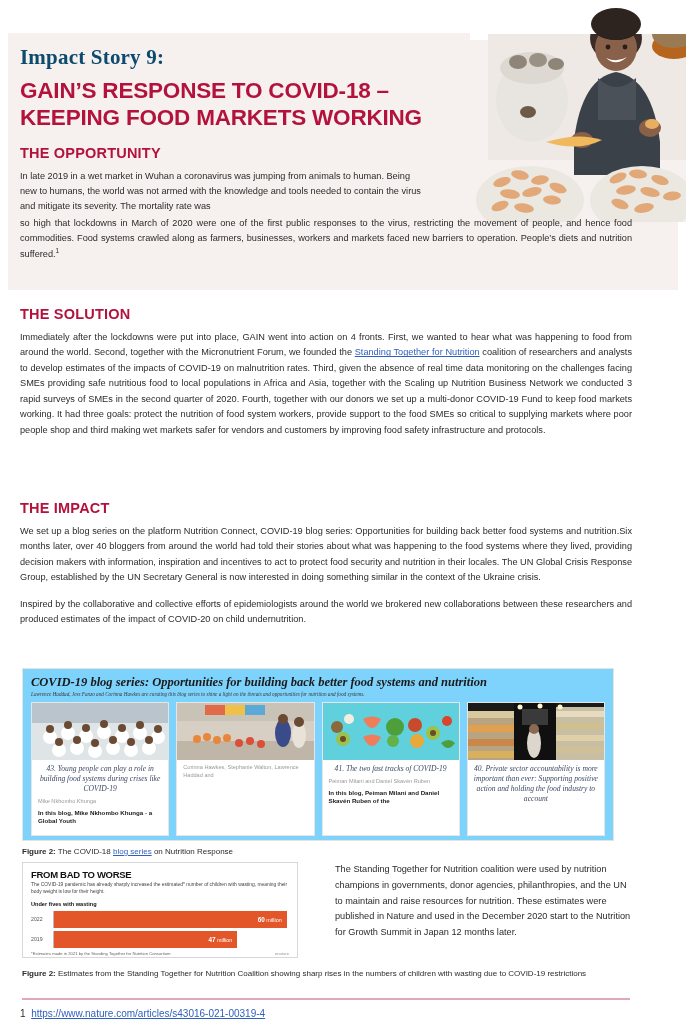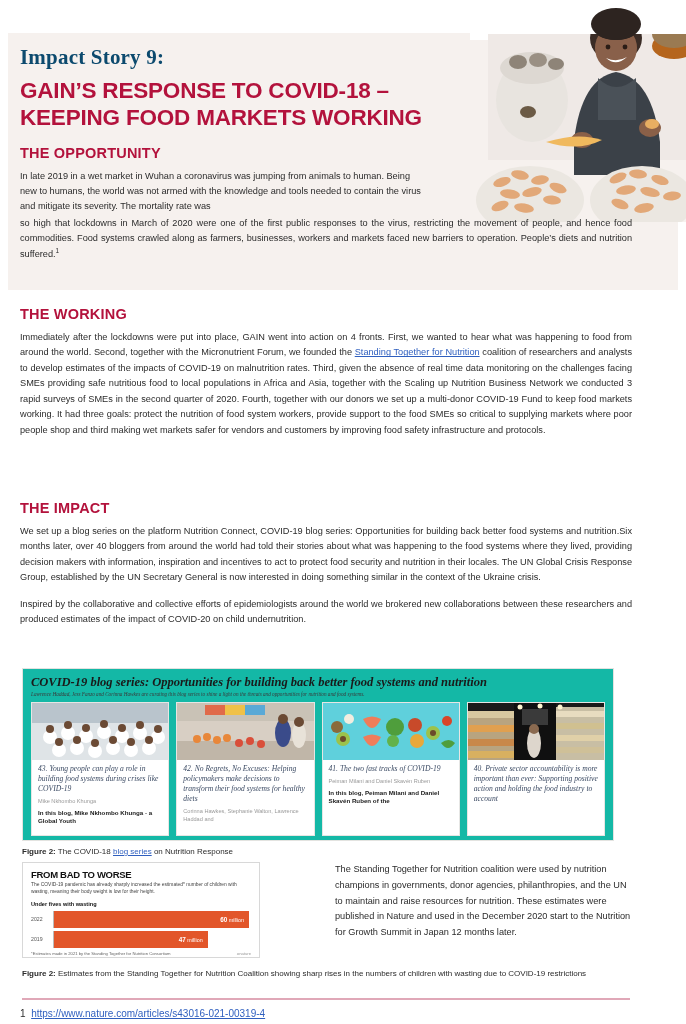--- a/index.html
+++ b/index.html
@@ -71,21 +71,21 @@
     line-height:1.68;
     text-align:justify;
     color:#2b2b2b;
     margin:0 0 9px 0;
   }
   a.link{color:#2f5fbf;text-decoration:underline;}
 
   
   .blog-figure{
     position:absolute;left:22px;top:668px;width:592px;height:173px;
-    background:#14b8a6;
+    background:#7dd3fc;
     border:1px solid #e3e3e0;
     box-sizing:border-box;
   }
   .blog-title{
     font-family:"Liberation Serif", serif;
     font-style:italic;font-weight:bold;
     font-size:12.5px;color:#1a1a1a;
     margin:6px 0 1px 8px;
   }
   .blog-sub{
@@ -100,36 +100,37 @@
     box-sizing:border-box;overflow:hidden;height:134px;
   }
   .card-img{width:100%;height:57px;display:block;overflow:hidden;}
   .card-img svg{display:block;}
   .card-body{padding:4px 6px 0 6px;}
   .card-head{
     font-family:"Liberation Serif", serif;
     font-style:italic;
     font-size:7.6px;line-height:1.32;color:#3b4a63;
     margin:0 0 4px 0;
+    text-align:center;
   }
   .card-auth{
     font-size:5.6px;line-height:1.35;color:#9a9a9a;margin:0 0 3px 0;
   }
   .card-snip{
     font-size:6.2px;line-height:1.38;color:#1a1a1a;font-weight:bold;margin:0;
   }
 
   .fig-cap{
     position:absolute;left:22px;font-size:8px;color:#2b2b2b;line-height:1.5;
   }
   .fig-cap b{font-weight:bold;}
 
   
   .chart-panel{
-    position:absolute;left:22px;top:862px;width:238px;height:96px;
+    position:absolute;left:22px;top:862px;width:276px;height:96px;
     background:#ffffff;border:1px solid #d8d8d8;box-sizing:border-box;
     padding:6px 8px 4px 8px;
   }
   .chart-title{
     font-family:"Liberation Sans", sans-serif;
     font-weight:bold;font-size:9.5px;letter-spacing:-0.3px;
     color:#111;margin:0 0 2px 0;
   }
   .chart-desc{font-size:4.9px;line-height:1.42;color:#444;margin:0 0 5px 0;}
   .chart-axlabel{font-size:5.6px;font-weight:bold;color:#111;margin:0 0 4px 0;}
@@ -234,21 +235,21 @@
 
   <div class="header-inner">
     <div class="impact-story">Impact Story 9:</div>
     <div class="main-title">GAIN’S RESPONSE TO COVID-18 – KEEPING FOOD MARKETS WORKING</div>
     <div class="sec-head">THE OPPORTUNITY</div>
     <p class="opp-text opp-narrow">In late 2019 in a wet market in Wuhan a coronavirus was jumping from animals to human. Being new to humans, the world was not armed with the knowledge and tools needed to contain the virus and mitigate its severity. The mortality rate was</p>
     <p class="opp-text opp-wide"><span>so high that lockdowns in March of 2020 were one of the first public responses to the virus, restricting the movement of people, and hence food commodities. Food systems crawled along as farmers, businesses, workers and markets faced new barriers to operation. People’s diets and nutrition suffered.</span><sup>1</sup></p>
   </div>
 
   <div class="body-sec" style="top:306px;">
-    <div class="sec-head">THE WORKING</div>
+    <div class="sec-head">THE SOLUTION</div>
     <p class="body-text"><span>Immediately after the lockdowns were put into place, GAIN went into action on 4 fronts.  First, we wanted to hear what was happening to food from around the world. Second, together with the Micronutrient Forum, we founded the </span><a class="link" href="#">Standing Together for Nutrition</a><span> coalition of researchers and analysts to develop estimates of the impacts of COVID-19 on malnutrition rates. Third, given the absence of real time data monitoring on the challenges facing SMEs providing safe nutritious food to local populations in Africa and Asia, together with the Scaling up Nutrition Business Network we conducted 3 rapid surveys of SMEs in the second quarter of 2020. Fourth, together with our donors we set up a multi-donor COVID-19 Fund to keep food markets working.  It had three goals: protect the nutrition of food system workers, provide support to the food SMEs so critical to supplying markets where poor people shop and third making wet markets safer for vendors and customers by improving food safety infrastructure and protocols.</span></p>
   </div>
 
   <div class="body-sec" style="top:500px;">
     <div class="sec-head">THE IMPACT</div>
     <p class="body-text">We set up a blog series on the platform Nutrition Connect, COVID-19 blog series: Opportunities for building back better food systems and nutrition.Six months later, over 40 bloggers from around the world had told their stories about what was happening to the food systems where they lived, providing decision makers with information, inspiration and incentives to act to protect food security and nutrition in their locales. The UN Global Crisis Response Group, established by the UN Secretary General is now interested in doing something similar in the context of the Ukraine crisis.</p>
     <p class="body-text" style="margin-top:11px;">Inspired by the collaborative and collective efforts of epidemiologists around the world we brokered new collaborations between these researchers and produced estimates of the impact of COVID-20 on child undernutrition.</p>
   </div>
 
   <div class="blog-figure">
@@ -321,21 +322,20 @@
                 <circle cx="73" cy="38" r="4"></circle>
               <circle cx="84" cy="41" r="4"></circle>
             </g>
             <ellipse cx="106" cy="30" rx="8" ry="14" fill="#3a4b8a"></ellipse>
             <circle cx="106" cy="16" r="5" fill="#6b4a34"></circle>
             <ellipse cx="122" cy="32" rx="7" ry="13" fill="#e8e2d8"></ellipse>
             <circle cx="122" cy="19" r="5" fill="#6b4a34"></circle>
           </svg>
         </div>
         <div class="card-body">
-          <p class="card-head">42. No Regrets, No Excuses: Helping policymakers make decisions to transform their food systems for healthy diets</p>
           <p class="card-auth">Corinna Hawkes, Stephanie Walton, Lawrence Haddad and</p>
           <p class="card-snip"></p>
         </div>
       </div>
 
       <div class="card">
         <div class="card-img">
           <svg width="137" height="57" viewBox="0 0 137 57">
             <rect width="137" height="57" fill="#5fd0dc"></rect>
             <circle cx="14" cy="24" r="6" fill="#8a6a3a"></circle>

